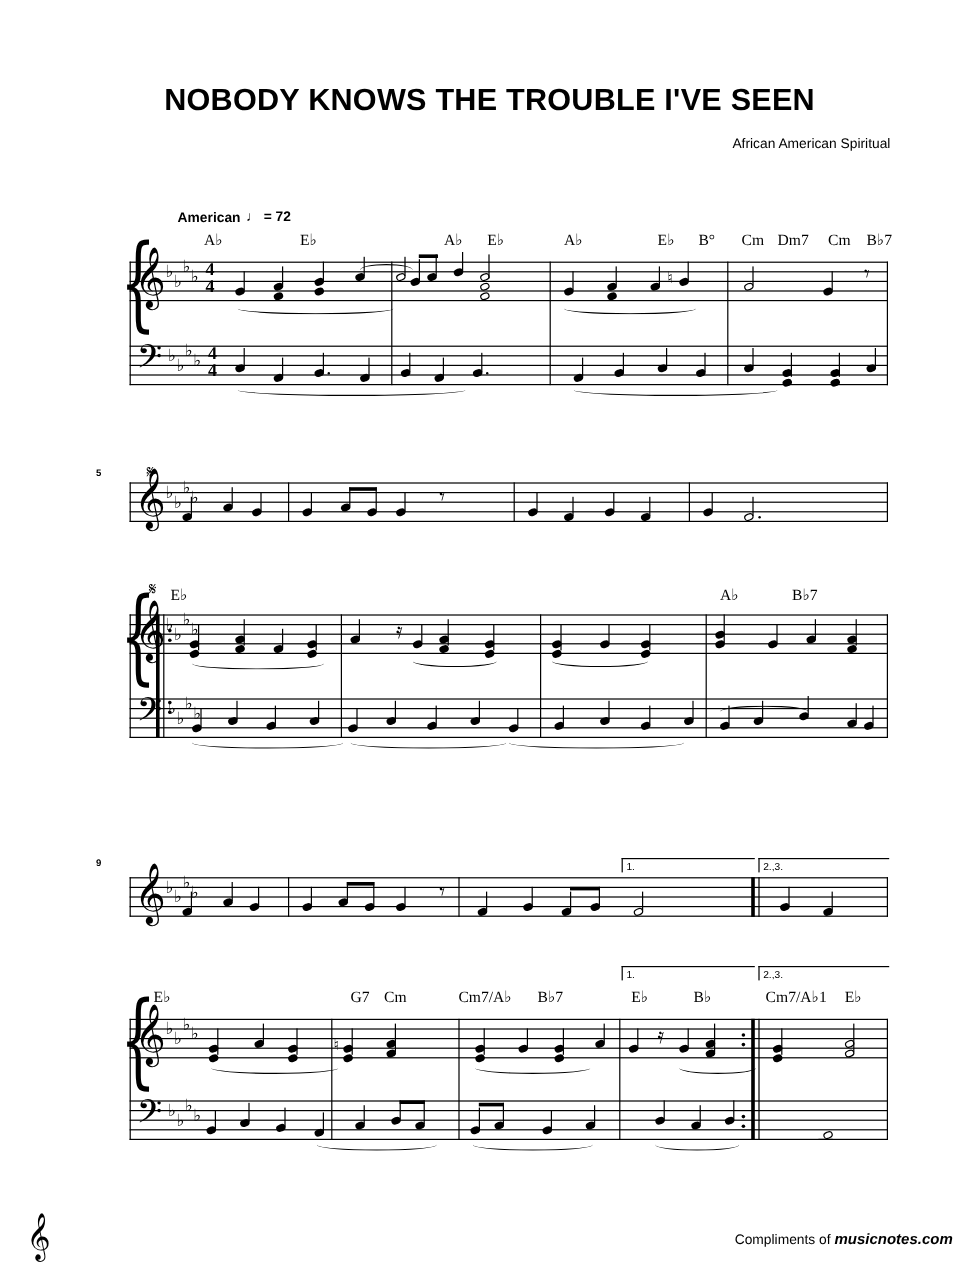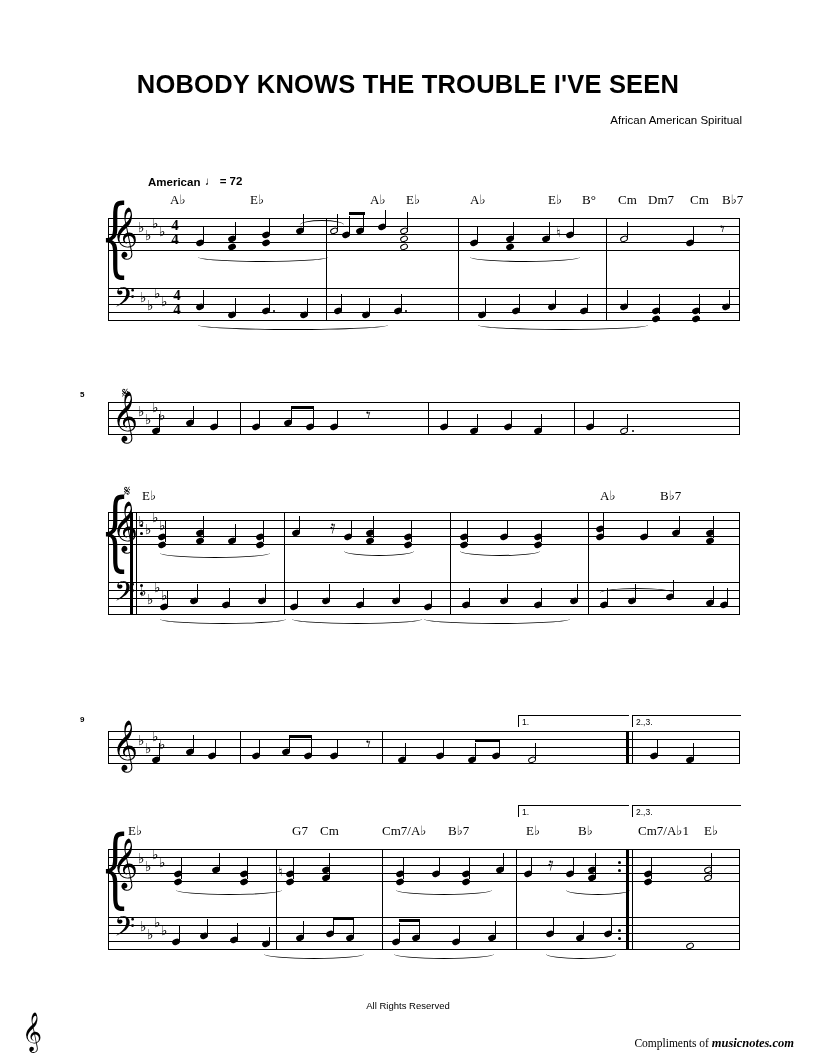--- a/index.html
+++ b/index.html
@@ -216,23 +216,23 @@
     position: absolute;
     top: 1000px;
     left: 0; width: 816px;
     text-align: center;
     font-family: "Liberation Sans", sans-serif;
     font-size: 9.5px;
     line-height: 1.25;
   }
   .compliments {
     position: absolute;
-    bottom: 5px;
+    bottom: 16px;
     right: 22px;
-    font-family: Liberation Serif, serif;
+    font-family: Liberation Sans, sans-serif;
     font-size: 11.5px;
   }
   .compliments b {
     font-style: italic;
     font-weight: bold;
     font-size: 12.5px;
   }
   .footer-clef {
     position: absolute;
     left: 22px;
@@ -784,21 +784,20 @@
         <i></i>
       </div>
     <div class="repeat-dots" style="left:618px;top:224px;">
         <i></i>
         <i></i>
       </div>
     <div class="barline" style="left:739px;top:144px;height:101px;"></div>
   </div>
 
   <div class="copyright">
-    <div>All Rights Reserved</div>
   </div>
 
   <div class="footer-clef">𝄞</div>
 
   <div class="compliments">
     <span>Compliments of </span><b>musicnotes.com</b>
   </div>
 
 </div>
 

